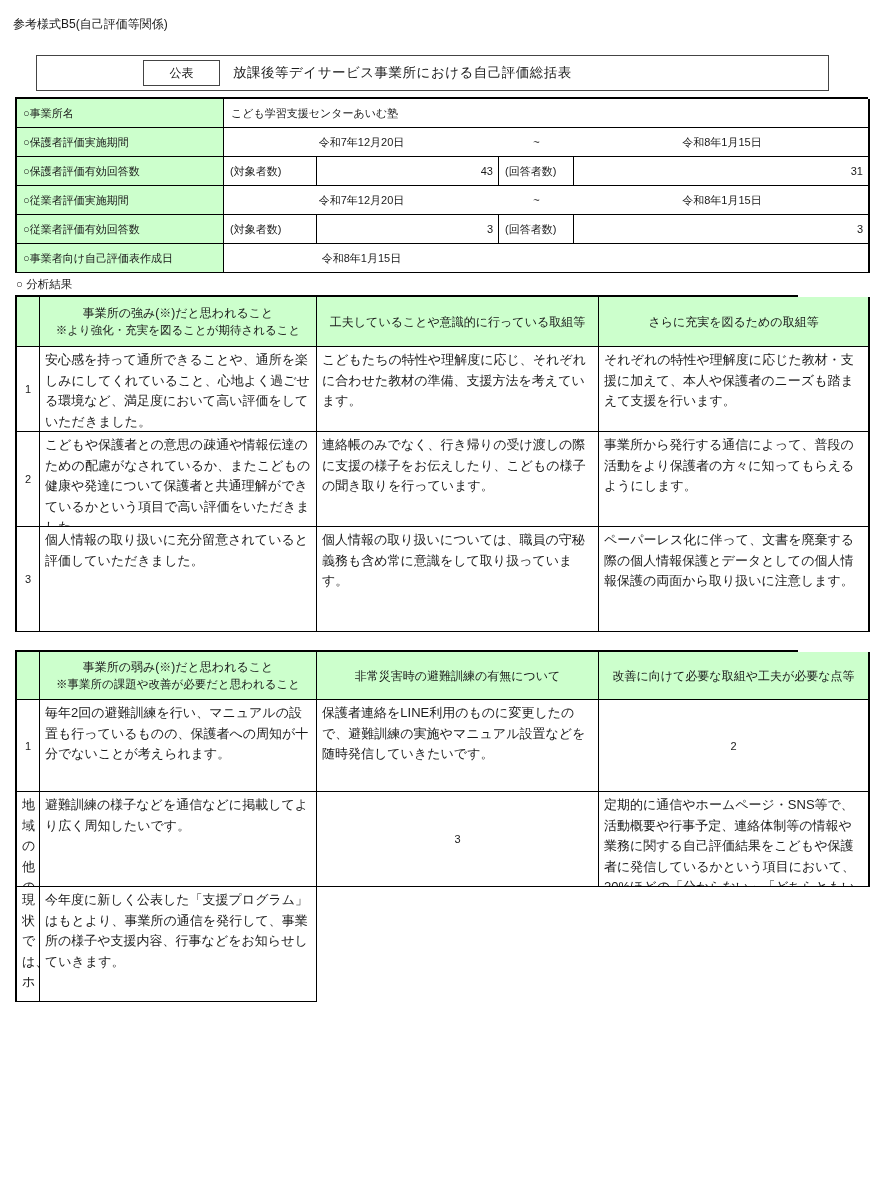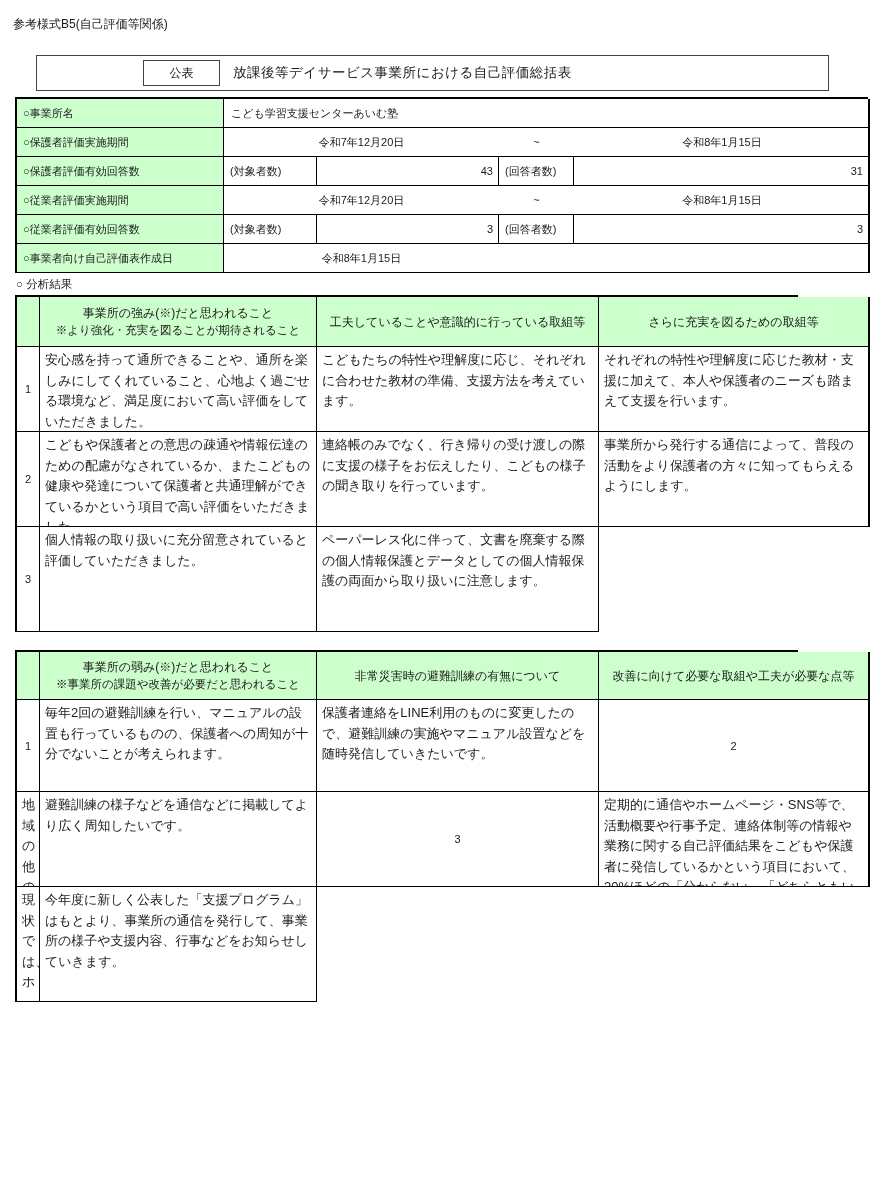--- a/index.html
+++ b/index.html
@@ -117,20 +117,21 @@
     <div class="an-cell">こどもたちの特性や理解度に応じ、それぞれに合わせた教材の準備、支援方法を考えています。</div>
     <div class="an-cell">それぞれの特性や理解度に応じた教材・支援に加えて、本人や保護者のニーズも踏まえて支援を行います。</div>
 
     <div class="an-num">2</div>
     <div class="an-cell">こどもや保護者との意思の疎通や情報伝達のための配慮がなされているか、またこどもの健康や発達について保護者と共通理解ができているかという項目で高い評価をいただきました。</div>
     <div class="an-cell">連絡帳のみでなく、行き帰りの受け渡しの際に支援の様子をお伝えしたり、こどもの様子の聞き取りを行っています。</div>
     <div class="an-cell">事業所から発行する通信によって、普段の活動をより保護者の方々に知ってもらえるようにします。</div>
 
     <div class="an-num">3</div>
     <div class="an-cell">個人情報の取り扱いに充分留意されていると評価していただきました。</div>
+    <div class="an-cell">個人情報の取り扱いについては、職員の守秘義務も含め常に意識をして取り扱っています。</div>
     <div class="an-cell">ペーパーレス化に伴って、文書を廃棄する際の個人情報保護とデータとしての個人情報保護の両面から取り扱いに注意します。</div>
   </div>
 
   <div class="analysis" id="weaknesses">
     <div class="an-corner"></div>
     <div class="an-head">
       <span>事業所の弱み(※)だと思われること</span>
       <span class="sub">※事業所の課題や改善が必要だと思われること</span>
     </div>
     <div class="an-head">非常災害時の避難訓練の有無について</div>

